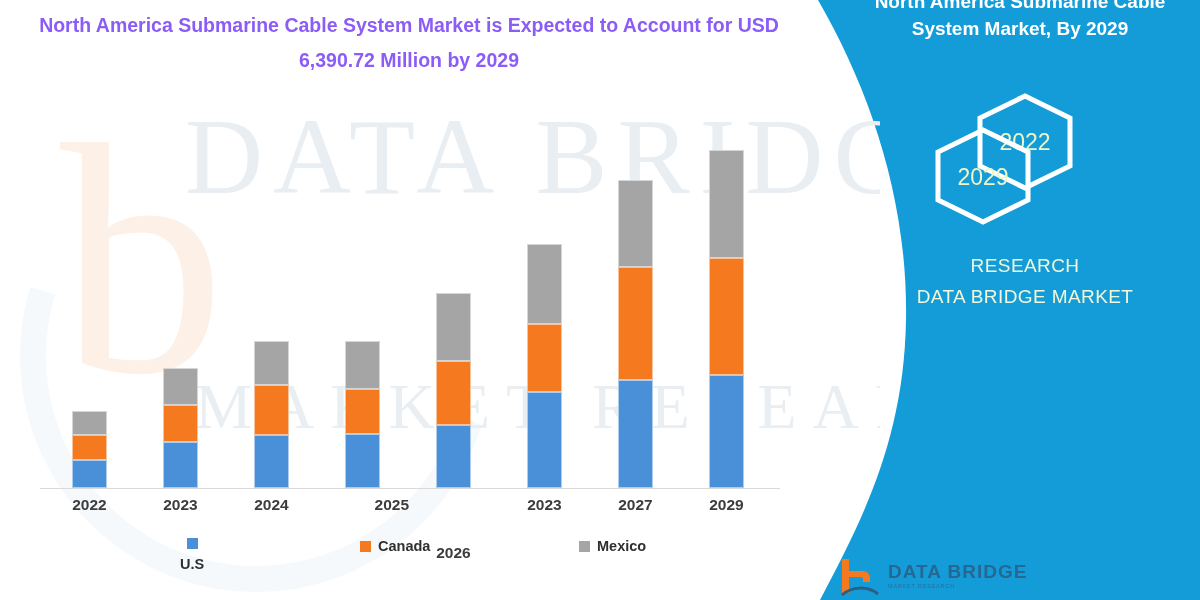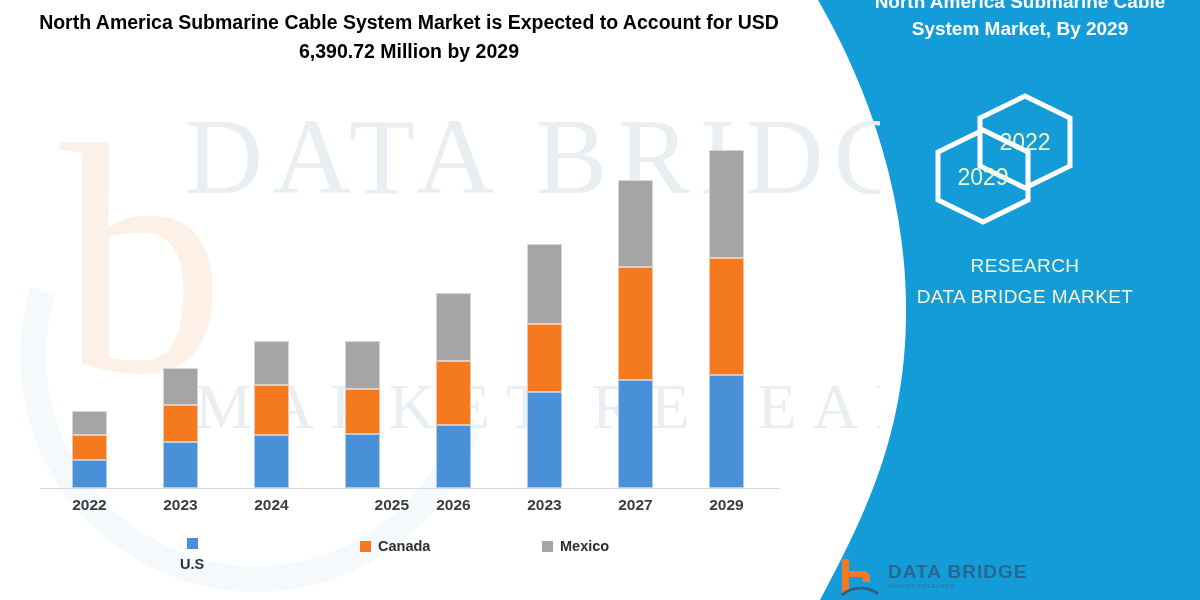--- a/index.html
+++ b/index.html
@@ -13,21 +13,21 @@
   
   .bg-watermark{position:absolute;left:0;top:0;width:880px;height:600px;overflow:hidden;pointer-events:none;}
   .wm-text{position:absolute;font-family:"Liberation Serif",serif;color:#e9eef3;letter-spacing:10px;white-space:nowrap;user-select:none;}
   .wm-line1{left:185px;top:95px;font-size:108px;}
   .wm-line2{left:195px;top:370px;font-size:64px;letter-spacing:16px;}
   .wm-b{position:absolute;left:60px;top:110px;font-family:"Liberation Serif",serif;font-size:330px;line-height:300px;color:#fdf0e6;}
   .wm-arc{position:absolute;left:20px;top:120px;width:420px;height:420px;border:26px solid #f3f7fa;border-radius:50%;border-right-color:transparent;border-top-color:transparent;transform:rotate(-28deg);opacity:.75;}
 
   
   .headline{position:absolute;left:24px;top:8px;width:770px;text-align:center;
-     font-size:19.5px;line-height:29px;color:#000000;font-weight:600;}
+     font-size:19.5px;line-height:35px;color:#8b5cf6;font-weight:600;}
 
   
   .chart{position:absolute;left:0;top:0;width:820px;height:540px;}
   .plot{position:absolute;left:0;top:0;width:820px;height:540px;}
   .baseline{position:absolute;left:40px;top:488px;width:740px;height:1px;background:#d9d9d9;}
   .bar{position:absolute;width:35px;}
   .seg{width:100%;box-sizing:border-box;border:1px solid rgba(255,255,255,.55);}
   .seg.us{background:#4a90d9;}
   .seg.ca{background:#f4791f;}
   .seg.mx{background:#a5a5a5;}
@@ -96,21 +96,21 @@
           <div class="seg mx" style="height: 48px;"></div>
           <div class="seg ca" style="height: 45px;"></div>
           <div class="seg us" style="height: 54px;"></div>
         </div>
         <div class="xlabel" style="left: 329px; text-align: right;">2025</div>
         <div class="bar" style="left: 436px; top: 293px; height: 195px;">
           <div class="seg mx" style="height: 68px;"></div>
           <div class="seg ca" style="height: 64px;"></div>
           <div class="seg us" style="height: 63px;"></div>
         </div>
-        <div class="xlabel" style="left: 413.5px;">2026</div>
+        <div class="xlabel" style="left: 413.5px; margin-top: 48px;">2026</div>
         <div class="bar" style="left: 527px; top: 244px; height: 244px;">
           <div class="seg mx" style="height: 80px;"></div>
           <div class="seg ca" style="height: 68px;"></div>
           <div class="seg us" style="height: 96px;"></div>
         </div>
         <div class="xlabel" style="left: 504.5px;">2023</div>
         <div class="bar" style="left: 618px; top: 180px; height: 308px;">
           <div class="seg mx" style="height: 87px;"></div>
           <div class="seg ca" style="height: 113px;"></div>
           <div class="seg us" style="height: 108px;"></div>
@@ -127,21 +127,21 @@
 
   <div class="legend" id="legend">
       <div class="leg-item" style="left: 140px; flex-direction: column;">
         <span class="swatch" style="background: rgb(74, 144, 217);"></span>
         <span>U.S</span>
       </div>
       <div class="leg-item" style="left: 320px;">
         <span class="swatch" style="background: rgb(244, 121, 31);"></span>
         <span>Canada</span>
       </div>
-      <div class="leg-item" style="left: 502px;">
+      <div class="leg-item" style="left: 539px;">
         <span class="swatch" style="background: rgb(165, 165, 165);"></span>
         <span>Mexico</span>
       </div>
     </div>
 
   <div class="rp-title">North America Submarine Cable System Market, By 2029</div>
 
   <div class="hexwrap">
     <svg width="190" height="145" viewBox="0 0 190 145" xmlns="http://www.w3.org/2000/svg">
       <polygon points="100,8 145,30 145,78 100,100 55,78 55,30" fill="none" stroke="#ffffff" stroke-width="5"></polygon>

